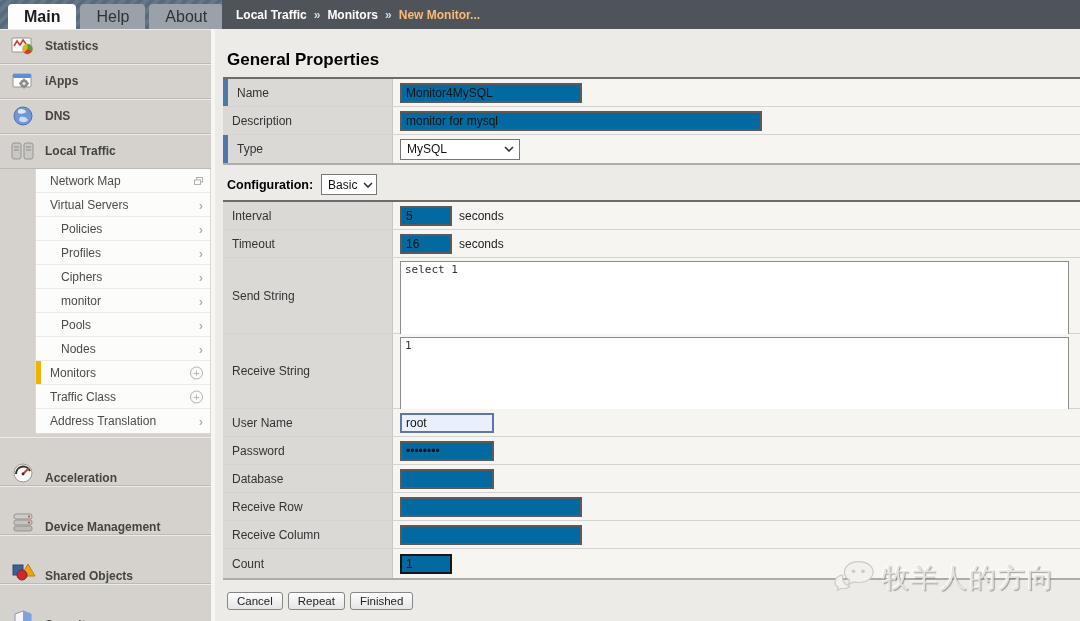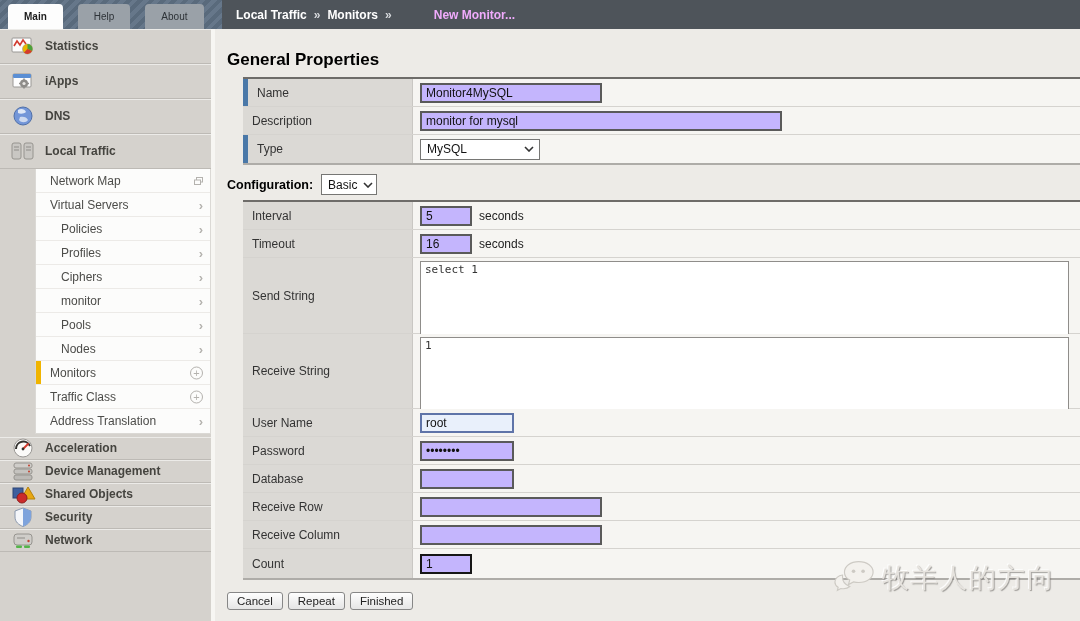--- a/index.html
+++ b/index.html
@@ -4,64 +4,64 @@
 <style>
   * { margin:0; padding:0; box-sizing:border-box; }
   html,body { width:1080px; height:621px; overflow:hidden; background:#edebe7; }
   .app { position:relative; width:1080px; height:621px; font-family:"Liberation Sans",sans-serif; overflow:hidden; background:#edebe7; }
 
   
   .topbar { position:absolute; left:0; top:0; width:1080px; height:29px; }
   .tabzone { position:absolute; left:0; top:0; width:222px; height:29px;
     background:repeating-linear-gradient(315deg,#66778a 0 4px,#596a7c 4px 8px);
     display:flex; align-items:flex-end; padding-left:8px; }
-  .tab { height:25px; line-height:25px; padding:0 16px; font-size:10px; border-radius:4px 4px 0 0;
-    margin-right:15px; text-align:center; white-space:nowrap; }
+  .tab { height:25px; line-height:25px; padding:0 16px; font-size:16px; border-radius:4px 4px 0 0;
+    margin-right:4px; text-align:center; white-space:nowrap; }
   .tab.active { background:#fdfdfd; color:#1c1c1c; font-weight:bold; }
   .tab.inactive { background:#9aa1a8; color:#2e3338; }
   .breadcrumb { position:absolute; left:222px; top:0; width:858px; height:29px; background:#4e545a;
     display:flex; align-items:center; gap:7px; padding-left:14px; font-size:12px; font-weight:bold; color:#fff; }
   .crumb-sep { color:#d6d9dc; }
-  .crumb-current { color:#f0abfc;margin-left:35px; }
+  .crumb-current { color:#fdba74; }
 
   
   .sidebar { position:absolute; left:0; top:29px; width:211px; height:592px; background:#d5d2cd; overflow:hidden; }
   .side-item { height:35px; display:flex; align-items:center; gap:9px; padding-left:9px;
     border-bottom:1px solid #bdbab5; box-shadow:inset 0 1px 0 rgba(255,255,255,.55);
     font-size:12px; font-weight:bold; color:#45443f; cursor:pointer; }
   .side-item .ic { width:27px; height:24px; display:flex; align-items:center; justify-content:center; flex-shrink:0; }
-  .bot-item { height:23px; }
+  .bot-item { height:49px;align-items:flex-end; }
 
   .submenu { margin-left:35px; width:176px; background:#fcfcfb; border:1px solid #dbd9d5; border-top:none; margin-bottom:3px; }
   .sub-item { position:relative; height:24px; display:flex; align-items:center; padding-left:14px;
     border-bottom:1px solid #eceae7; font-size:12px; color:#4c4c49; cursor:pointer; }
   .sub-item:last-child { border-bottom:none; }
   .sub-item.indent { padding-left:25px; }
   .sub-item.active::before { content:""; position:absolute; left:0; top:0; bottom:0; width:5px; background:#f0b400; }
   .aff { position:absolute; right:7px; top:50%; transform:translateY(-50%); color:#b4b2ae; }
   .aff.arrow { font-size:13px; line-height:1; font-weight:bold; }
   .aff.pluscirc { width:13px; height:13px; border:1px solid #b4b2ae; border-radius:50%;
     font-size:11px; line-height:11px; text-align:center; }
 
   
   .content { position:absolute; left:211px; top:29px; width:869px; height:592px; background:#edebe7;
     border-left:4px solid #f7f6f3; overflow:hidden; }
   .section-title { margin:21px 0 7px 12px; font-size:17px; font-weight:bold; color:#000; }
-  .ptable { margin-left:28px; border-top:2px solid #6e6c69; border-bottom:2px solid #aeaca8; }
+  .ptable { margin-left:8px; border-top:2px solid #6e6c69; border-bottom:2px solid #aeaca8; }
   .prow { display:flex; border-bottom:1px solid #d5d3cf; height:28px; }
   .prow:last-child { border-bottom:none; }
   .prow.tall { height:76px; }
   .plabel { position:relative; width:170px; flex-shrink:0; background:#dbd9d5; border-right:1px solid #c9c7c3;
     display:flex; align-items:center; padding-left:9px; font-size:12px; color:#333; }
   .plabel.required { padding-left:14px; }
   .plabel.required::before { content:""; position:absolute; left:0; top:0; bottom:0; width:5px; background:#4a78a8; }
   .pvalue { flex:1; background:#f6f5f2; display:flex; align-items:center; gap:7px; padding:3px 7px; }
   .pvalue.top { align-items:flex-start; padding-top:3px; }
 
-  .tin { border:2px solid #5a5a5a; background:#c4b5fd; height:20px; font:12px "Liberation Sans",sans-serif; padding:0 4px; color:#111; }
+  .tin { border:2px solid #5a5a5a; background:#0369a1; height:20px; font:12px "Liberation Sans",sans-serif; padding:0 4px; color:#111; }
   .w182 { width:182px; } .w362 { width:362px; } .w52 { width:52px; } .w94 { width:94px; }
   .tin.hl { background:#e9f0fb; border-color:#5f74a8; }
   .tin.focus { border-color:#161616; }
   .suffix { font-size:12px; color:#222; }
 
   .fselect { display:inline-flex; align-items:center; justify-content:space-between; gap:6px;
     border:1px solid #767674; background:#fff; height:21px; padding:0 5px 0 6px; font-size:12px; color:#111; cursor:pointer; }
   .fw120 { width:120px; } .fw68 { width:68px; } .fw74 { width:56px; }
   .chev { flex-shrink:0; }
 

